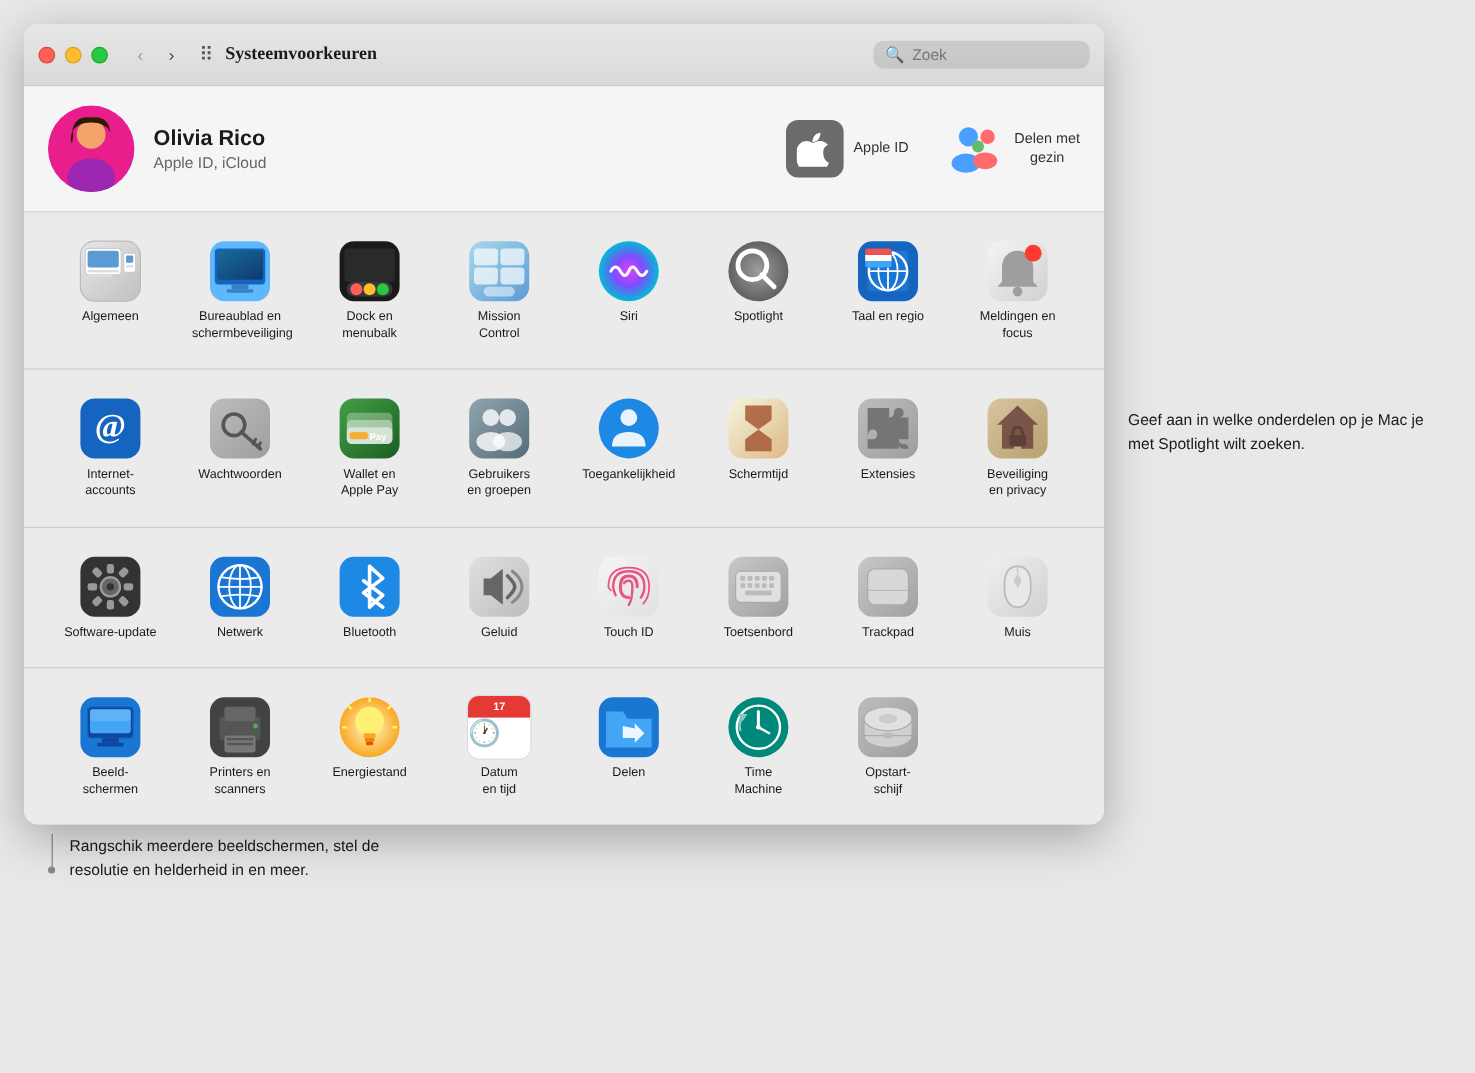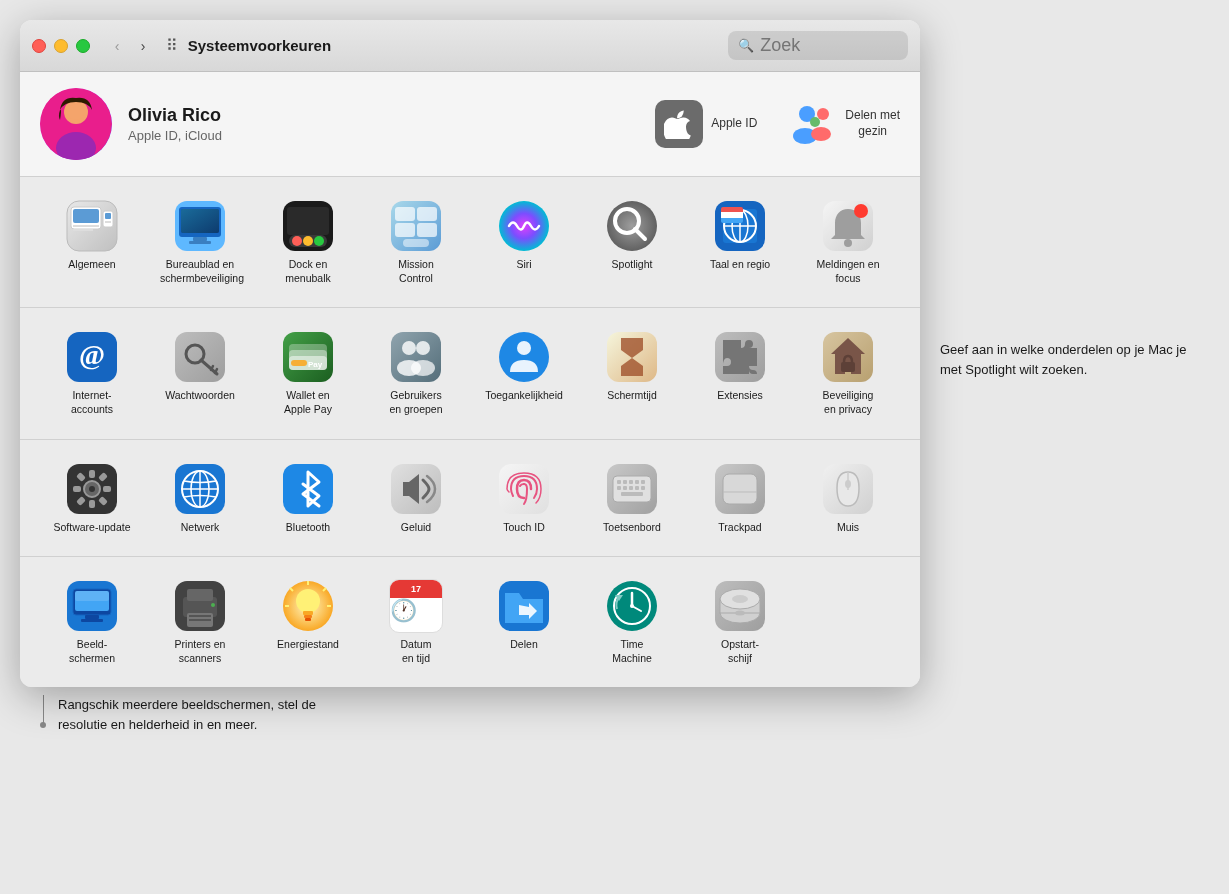--- a/index.html
+++ b/index.html
@@ -65,36 +65,37 @@
       margin-left: 12px;
       font-size: 16px;
       color: #555;
       cursor: pointer;
     }
     .titlebar-title {
       font-size: 15px;
       font-weight: 600;
       color: #1a1a1a;
       margin-left: 10px;
+      font-family: Liberation Serif, serif;
     }
     .search-bar {
       margin-left: auto;
       display: flex;
       align-items: center;
       background: rgba(0,0,0,0.1);
       border-radius: 8px;
       padding: 4px 10px;
       gap: 6px;
       width: 180px;
     }
     .search-bar input {
       border: none;
       background: transparent;
       outline: none;
-      font-size: 18px;
+      font-size: 13px;
       color: #333;
       width: 100%;
     }
     .search-icon-char {
       color: #888;
       font-size: 13px;
     }
     
     .user-section {
       display: flex;

